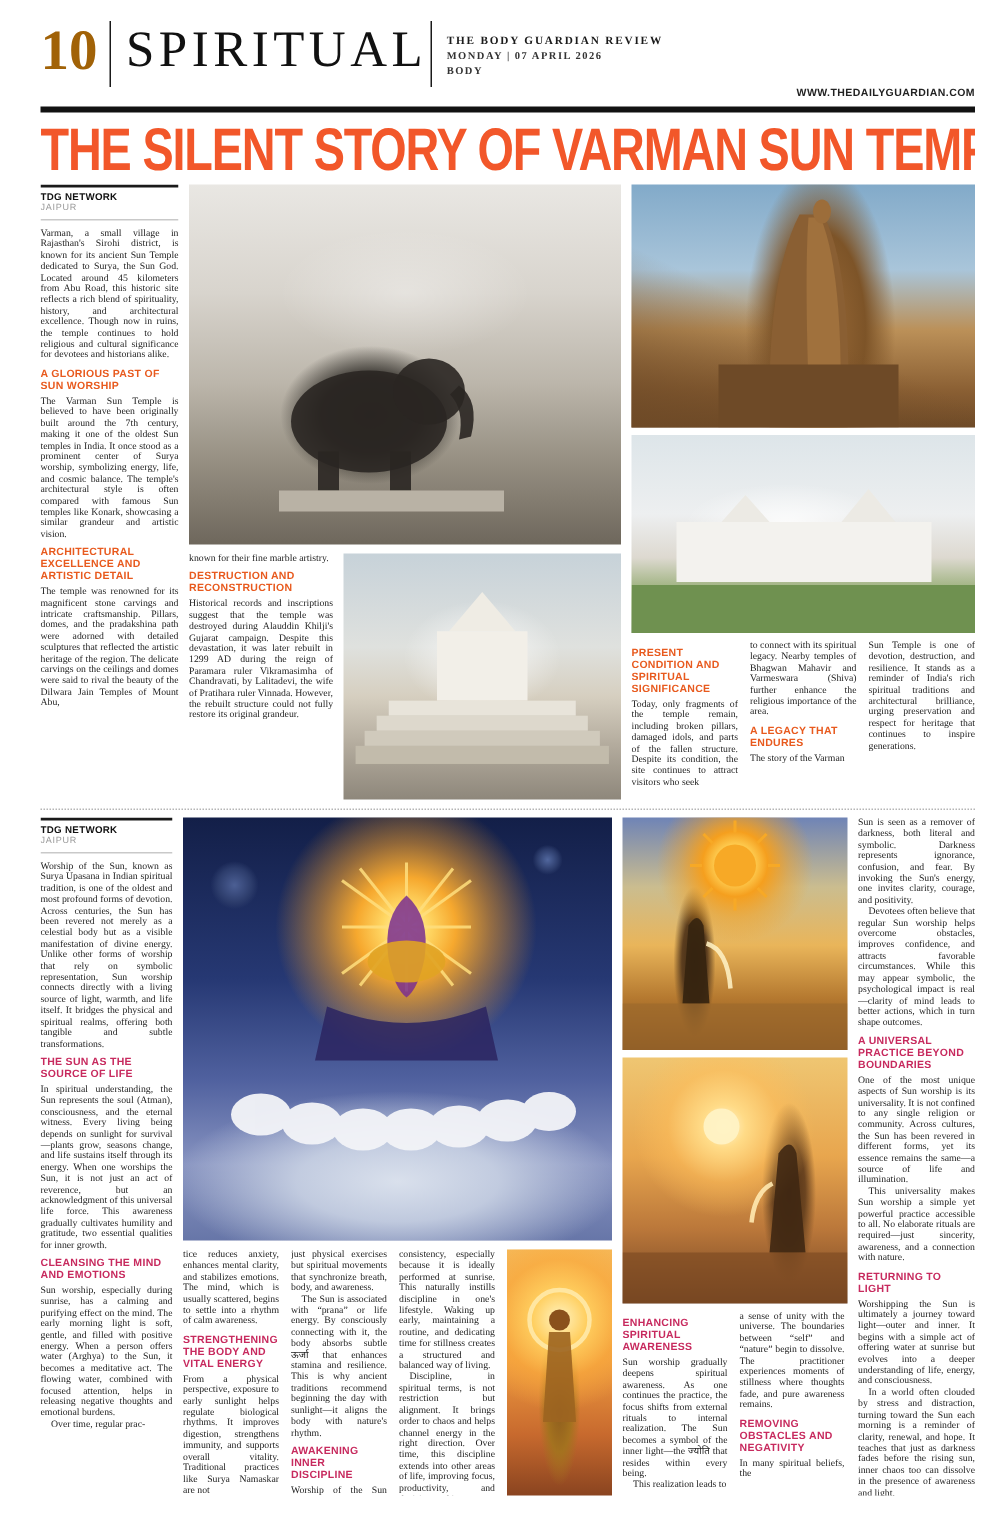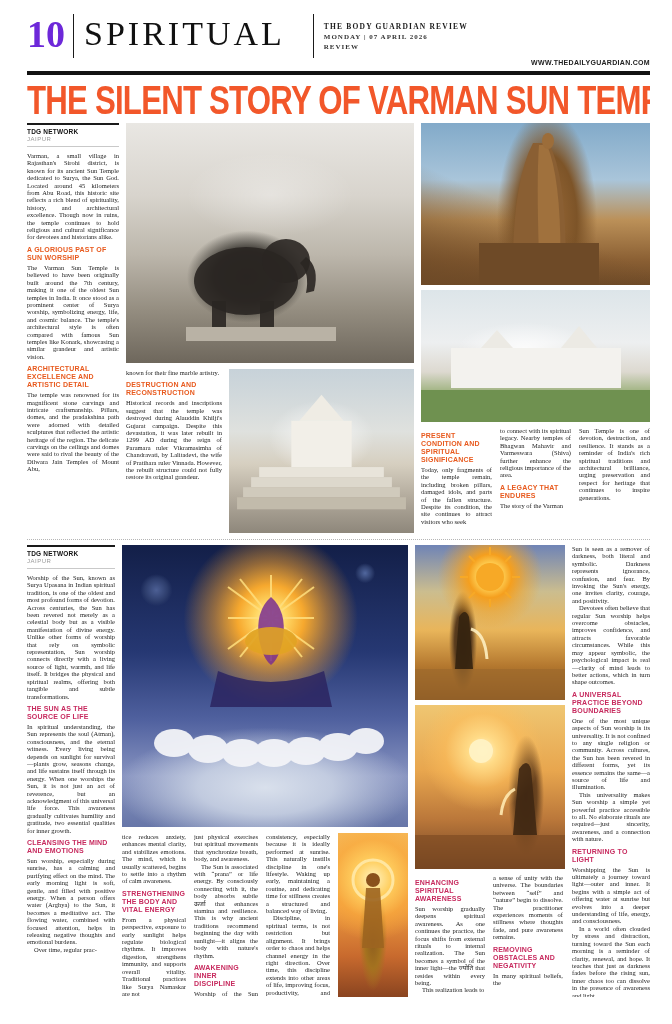--- a/index.html
+++ b/index.html
@@ -2,23 +2,23 @@
 <html style="--headline-orange: #F2572A; --heading-orange: #E85A1E; --headline-red: #A11E3C; --heading-crimson: #C72A5E;"><head>
 <meta charset="utf-8">
 <style>
   * { margin:0; padding:0; box-sizing:border-box; }
   html,body { width:672px; height:1024px; background:#ffffff; overflow:hidden; }
   body { font-family:"Liberation Serif", serif; color:#1b1b1b; }
   .page { width:672px; height:1024px; padding:14px 22px 0 27px; background:#fff; }
 
   
   .masthead { display:flex; align-items:flex-start; position:relative; height:52px; }
-  .page-num { font-family:"Liberation Serif",serif; font-weight:bold; font-size:38px; line-height:40px; color:#6d28d9; padding-right:8px; }
+  .page-num { font-family:"Liberation Serif",serif; font-weight:bold; font-size:38px; line-height:40px; color:#a16207; padding-right:8px; }
   .vrule { width:1px; background:#1a1a1a; height:44px; margin:0 10px 0 0; }
-  .section-title { font-family:"Liberation Serif",serif; font-size:34px; line-height:40px; letter-spacing:3px; color:#111; font-weight:normal; margin-right:28px; }
+  .section-title { font-family:"Liberation Serif",serif; font-size:34px; line-height:40px; letter-spacing:3px; color:#111; font-weight:normal; margin-right:2px; }
   .pub-info { padding-top:8px; font-family:"Liberation Serif",serif; }
   .pub-name { font-size:7.5px; font-weight:bold; letter-spacing:1.2px; }
   .pub-date { font-size:7px; letter-spacing:1px; margin-top:2px; font-weight:bold; color:#333; }
   .pub-city { font-size:7px; letter-spacing:1px; margin-top:2px; font-weight:bold; color:#333; }
   .website { position:absolute; right:0; bottom:0; font-family:"Liberation Sans",sans-serif; font-size:7px; font-weight:bold; color:#222; letter-spacing:.3px; }
   .thick-rule { height:4px; background:#121212; margin-top:5px; }
 
   
   .headline1 { margin:7px 0 5px 0; height:36px; overflow:hidden; white-space:nowrap; }
   .headline1 span { display:inline-block; font-family:"Liberation Sans",sans-serif; font-weight:bold; font-size:40px; line-height:36px; letter-spacing:-1px; color:var(--headline-orange,#F2572A); transform:scaleX(.78); transform-origin:left center; }
@@ -110,21 +110,21 @@
 <div class="page">
 
   <header class="masthead">
     <span class="page-num">10</span>
     <span class="vrule"></span>
     <span class="section-title">SPIRITUAL</span>
     <span class="vrule"></span>
     <div class="pub-info">
       <div class="pub-name">THE BODY GUARDIAN REVIEW</div>
       <div class="pub-date">MONDAY | 07 APRIL 2026</div>
-      <div class="pub-city">REVIEW</div>
+      <div class="pub-city">BODY</div>
     </div>
     <div class="website">WWW.THEDAILYGUARDIAN.COM</div>
   </header>
   <div class="thick-rule"></div>
 
   <section class="art1">
     <h1 class="headline1"><span>THE SILENT STORY OF VARMAN SUN TEMPLE</span></h1>
 
     <div class="a1-grid">
       <div class="col a1-col1">

